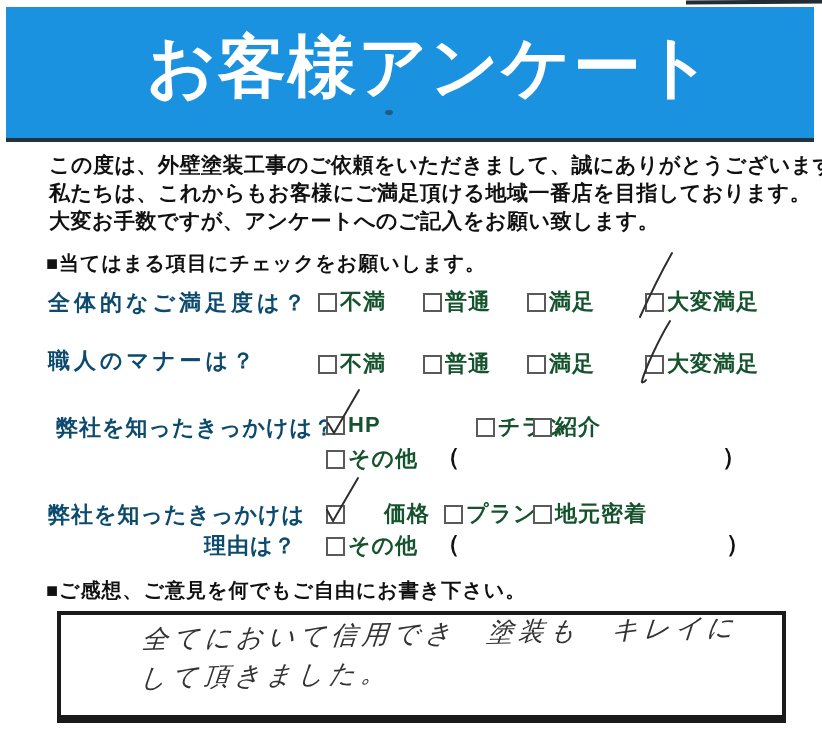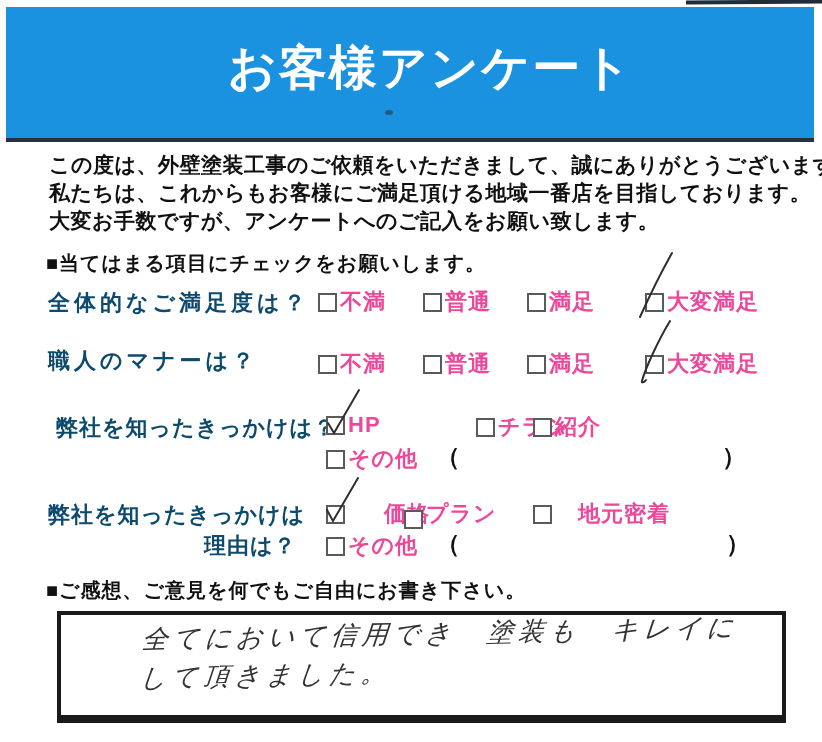--- a/index.html
+++ b/index.html
@@ -9,37 +9,37 @@
   
   .artifact-top{position:absolute;left:686px;top:0;width:136px;height:4px;
         background:#232c36;transform:skewY(-.4deg);}
   .banner-smudge{position:absolute;left:385px;top:110px;width:8px;height:5px;
         border-radius:50%;background:rgba(40,60,80,.65);}
 
   
   .banner{position:absolute;left:6px;top:7px;width:808px;height:131px;
         background:#1b92e0;border-bottom:4px solid #233240;
         display:flex;align-items:center;justify-content:center;}
-  .banner .title{color:#fff;font-size:48px;font-weight:900;letter-spacing:2px;
+  .banner .title{color:#fff;font-size:68px;font-weight:900;letter-spacing:2px;
         padding-bottom:10px;white-space:nowrap;margin-left:41px;}
 
   
   .intro{position:absolute;left:49px;top:151px;font-size:21px;font-weight:bold;
         line-height:28px;letter-spacing:.5px;white-space:nowrap;}
 
   .sec-header{position:absolute;font-size:20px;font-weight:bold;letter-spacing:1px;
         white-space:nowrap;}
   #sec1{left:46px;top:250px;}
   #sec2{left:46px;top:577px;}
 
   .qlabel{position:absolute;font-size:22px;font-weight:bold;white-space:nowrap;color:#0c4a6e;}
   .ls-wide{letter-spacing:4px;}
 
   .opt{position:absolute;display:flex;align-items:center;font-size:22px;
-        font-weight:bold;white-space:nowrap;color:#ec4899;}
+        font-weight:bold;white-space:nowrap;color:#14532d;}
   .opt .lbl{letter-spacing:1px;}
   .box{position:relative;width:15px;height:15px;border:2px solid #5a5a5a;
         margin-right:3px;background:#fff;flex:0 0 auto;}
   .box svg{position:absolute;display:none;pointer-events:none;z-index:3;}
   .opt.is-checked .box svg{display:block;}
   svg.stroke-slash {left:-10px;top:-44px;}
   svg.stroke-slash2{left:-10px;top:-40px;}
   svg.stroke-tick  {left:-5px; top:-31px;}
 
   .paren{position:absolute;font-size:24px;font-weight:bold;}
@@ -147,25 +147,25 @@
   <div class="qlabel" style="left:48px;top:500px;letter-spacing:1px;">弊社を知ったきっかけは</div>
   <div class="qlabel" style="left:204px;top:531px;letter-spacing:1px;">理由は？</div>
   <div class="opt is-checked" style="left:326px;top:499px;gap:36px;">
     <span class="box">
       <svg class="stroke-tick" width="40" height="56" viewBox="0 0 40 56">
           <path d="M4 34 L10 45 L35 2" fill="none" stroke="#2e2e2e" stroke-width="2" stroke-linecap="round"></path>
         </svg>
     </span>
     <span class="lbl">価格</span>
   </div>
-  <div class="opt" style="left:404px;top:499px;align-items:flex-end;">
+  <div class="opt" style="left:444px;top:499px;">
     <span class="box"></span>
     <span class="lbl">プラン</span>
   </div>
-  <div class="opt" style="left:533px;top:499px;gap:23px;">
+  <div class="opt" style="left:533px;top:499px;">
     <span class="box"></span>
     <span class="lbl">地元密着</span>
   </div>
   <div class="opt" style="left:326px;top:531px;">
     <span class="box"></span>
     <span class="lbl">その他</span>
   </div>
   <span class="paren" style="left:436px;top:528px;">（</span>
   <span class="fill-blank" style="left:460px;top:528px;width:262px;"></span>
   <span class="paren" style="left:726px;top:528px;">）</span>

